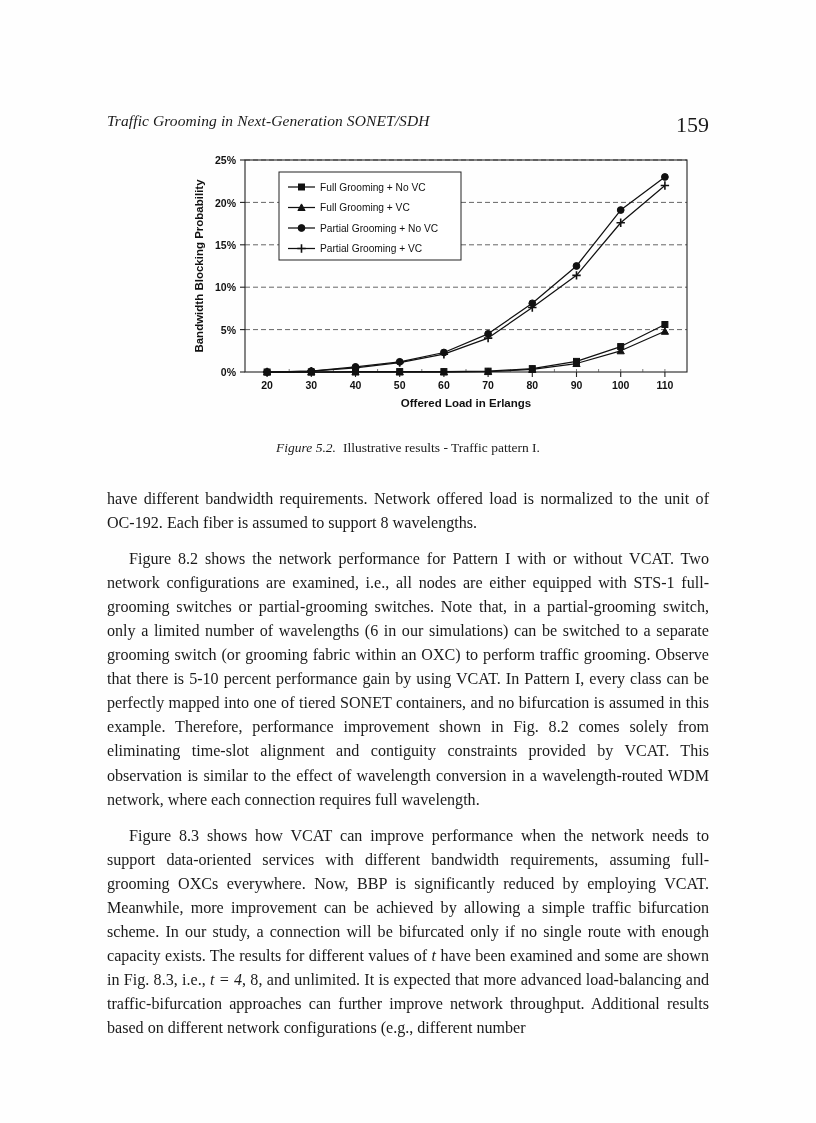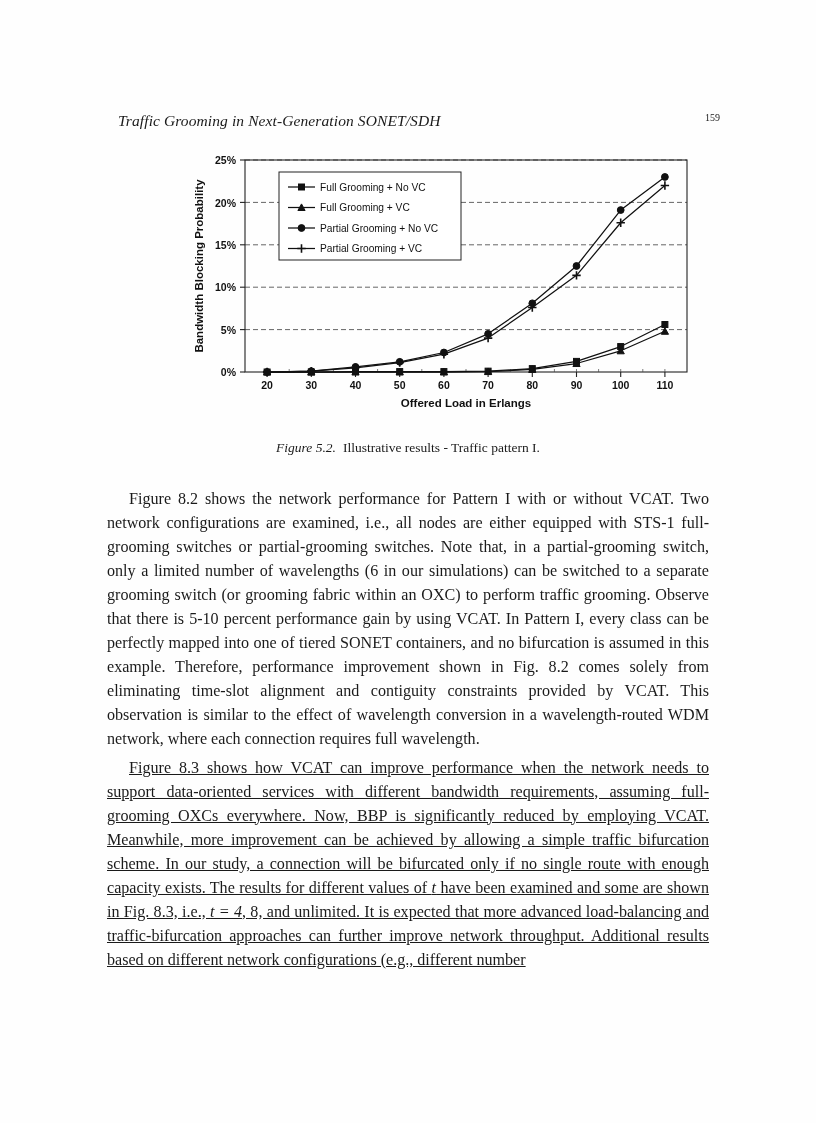--- a/index.html
+++ b/index.html
@@ -23,36 +23,35 @@
     background: #fefefe;
   }
 
   
   .runhead {
     position: absolute;
     left: 107px;
     top: 112px;
     width: 602px;
     height: 22px;
-    margin-left: 11px;
   }
   .runhead-title {
     position: absolute;
     left: 0;
     top: 0;
     font-style: italic;
     font-size: 15.5px;
     letter-spacing: 0.1px;
     white-space: nowrap;
   }
   .runhead-page {
     position: absolute;
     right: 0;
     top: 0;
-    font-size: 10px;
+    font-size: 22px;
     font-family: "Liberation Serif", serif;
   }
 
   
   .figure-block {
     position: absolute;
     left: 107px;
     top: 150px;
     width: 602px;
     height: 320px;
@@ -90,21 +89,21 @@
     width: 602px;
   }
   .para {
     margin: 0;
     font-size: 16.1px;
     line-height: 24.05px;
     text-align: justify;
     text-justify: inter-word;
     hyphens: none;
   }
-  .para + .para { margin-top: 4px; text-decoration: underline; }
+  .para + .para { margin-top: 12px; }
   .para.indent { text-indent: 22px; }
   .mathvar {
     font-style: italic;
     font-family: "Liberation Serif", serif;
   }
 </style>
 </head>
 <body>
 
 <div class="page">
@@ -254,17 +253,18 @@
           </g>
       </svg>
     </div>
 
     <div class="figure-caption">
       <span class="cap-label">Figure 5.2.</span><span class="cap-text">Illustrative results - Traffic pattern I.</span>
     </div>
   </div>
 
   <div class="body-col">
+    <p class="para">have different bandwidth requirements. Network offered load is normalized to the unit of OC-192. Each fiber is assumed to support 8 wavelengths.</p>
     <p class="para indent">Figure 8.2 shows the network performance for Pattern I with or without VCAT. Two network configurations are examined, i.e., all nodes are either equipped with STS-1 full-grooming switches or partial-grooming switches. Note that, in a partial-grooming switch, only a limited number of wavelengths (6 in our simulations) can be switched to a separate grooming switch (or grooming fabric within an OXC) to perform traffic grooming. Observe that there is 5-10 percent performance gain by using VCAT. In Pattern I, every class can be perfectly mapped into one of tiered SONET containers, and no bifurcation is assumed in this example. Therefore, performance improvement shown in Fig. 8.2 comes solely from eliminating time-slot alignment and contiguity constraints provided by VCAT. This observation is similar to the effect of wavelength conversion in a wavelength-routed WDM network, where each connection requires full wavelength.</p>
     <p class="para indent"><span>Figure 8.3 shows how VCAT can improve performance when the network needs to support data-oriented services with different bandwidth requirements, assuming full-grooming OXCs everywhere. Now, BBP is significantly reduced by employing VCAT. Meanwhile, more improvement can be achieved by allowing a simple traffic bifurcation scheme. In our study, a connection will be bifurcated only if no single route with enough capacity exists. The results for different values of </span><span class="mathvar">t</span><span> have been examined and some are shown in Fig. 8.3, i.e., </span><span class="mathvar">t = 4</span><span>, 8, and unlimited. It is expected that more advanced load-balancing and traffic-bifurcation approaches can further improve network throughput. Additional results based on different network configurations (e.g., different number</span></p>
   </div>
 
 </div>
 
 </body></html>

